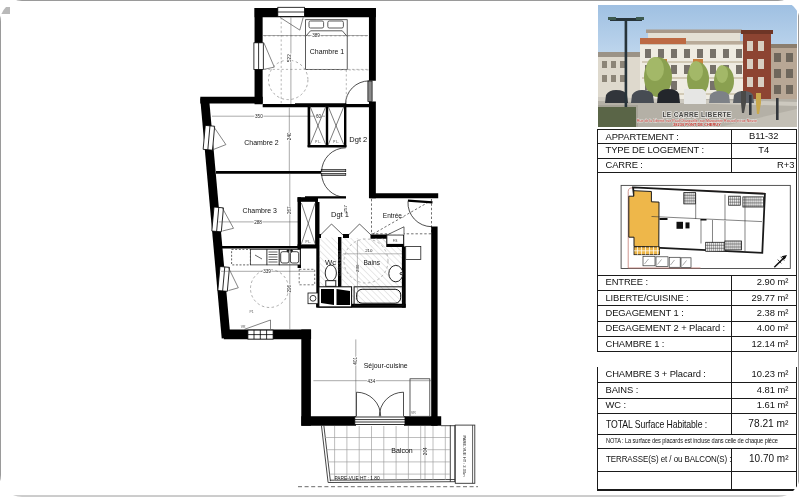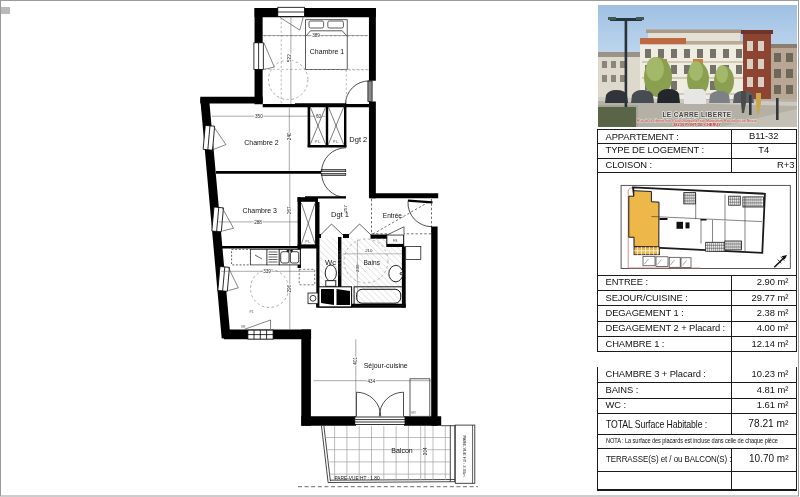--- a/index.html
+++ b/index.html
@@ -1,17 +1,17 @@
 <!DOCTYPE html>
 <html><head>
 <meta charset="utf-8">
 <style>
   html,body{margin:0;padding:0;background:#fff;}
   #page{position:relative;width:800px;height:497px;background:#fff;overflow:hidden;
-        font-family:"Liberation Sans",sans-serif;}
+        font-family:"Liberation Sans",sans-serif;border-radius:22px;}
   .abs{position:absolute;}
   .row{position:absolute;left:596.5px;width:200px;box-sizing:border-box;
        border:1px solid #1a1a1a;border-top:none;}
   .lab{position:absolute;left:8px;top:50%;transform:translateY(-54%);
        font-size:9.4px;color:#111;white-space:nowrap;letter-spacing:-0.1px;}
   .val{position:absolute;right:7px;top:50%;transform:translateY(-54%);
        font-size:9.4px;color:#111;white-space:nowrap;}
 </style>
 </head>
 <body>
@@ -515,21 +515,21 @@
   </g>
 </svg>
 
 <div class="row" style="top:129px;height:15.3px;border-top:1px solid #1a1a1a;">
   <div class="lab">APPARTEMENT :</div>
 </div>
 <div class="row" style="top:143.3px;height:15.4px;">
   <div class="lab">TYPE DE LOGEMENT :</div>
 </div>
 <div class="row" style="top:157.7px;height:15.3px;">
-  <div class="lab">CLOISON :</div>
+  <div class="lab">CARRE :</div>
 </div>
 
 <div class="abs" style="left:731.3px;top:129px;width:65.2px;height:43px;border-left:1px solid #1a1a1a;box-sizing:border-box;"></div>
 <div class="abs" style="left:731.3px;top:129px;width:65px;height:14.3px;text-align:center;font-size:9.4px;line-height:14.8px;color:#111;">B11-32</div>
 <div class="abs" style="left:731.3px;top:143.3px;width:65px;height:14.4px;text-align:center;font-size:9.4px;line-height:14.8px;color:#111;">T4</div>
 <div class="abs" style="left:731.3px;top:157.7px;width:65px;height:14.3px;text-align:center;font-size:9.4px;line-height:14.8px;color:#111;padding-left:22px;">R+3</div>
 
 <div class="row" style="top:172px;height:103.6px;"></div>
 
 <svg class="abs" style="left:596.5px;top:172px" width="200" height="103.6" viewBox="596.5 172 200 103.6">
@@ -587,21 +587,21 @@
     <path d="M786.5,255 l-5.5,1.2 l3.2,3.4 z" fill="#111"></path>
     <path d="M777.2,259.6 l3.6,3.8 M780.2,256.8 l3.6,3.8" stroke="#111" stroke-width="0.8"></path>
   </g>
 </svg>
 
 <div class="row" style="top:274.6px;height:16.4px;">
       <div class="lab">ENTREE :</div>
       <div class="val">2.90 m²</div>
     </div>
 <div class="row" style="top:290px;height:16.3px;">
-      <div class="lab">SEJOUR/CUISINE :</div>
+      <div class="lab">LIBERTE/CUISINE :</div>
       <div class="val">29.77 m²</div>
     </div>
 <div class="row" style="top:305.3px;height:16.4px;">
       <div class="lab">DEGAGEMENT 1 :</div>
       <div class="val">2.38 m²</div>
     </div>
 <div class="row" style="top:320.7px;height:16.4px;">
       <div class="lab">DEGAGEMENT 2 + Placard :</div>
       <div class="val">4.00 m²</div>
     </div>

